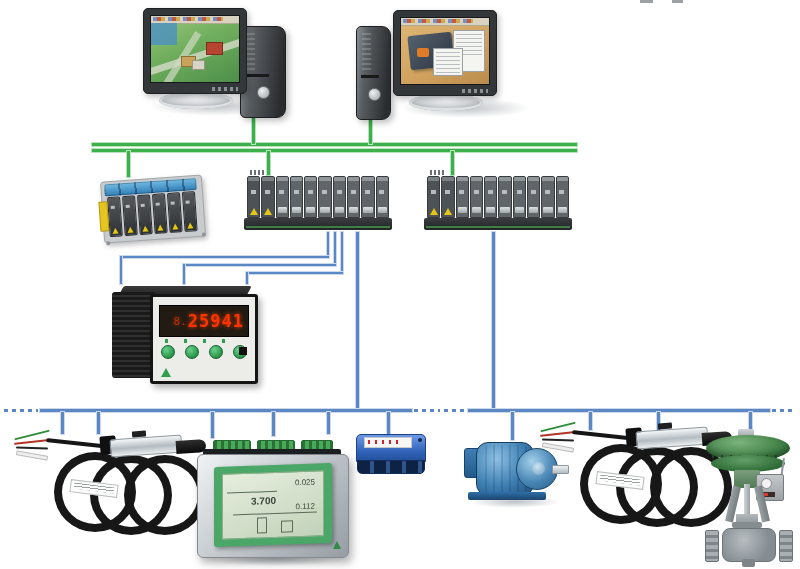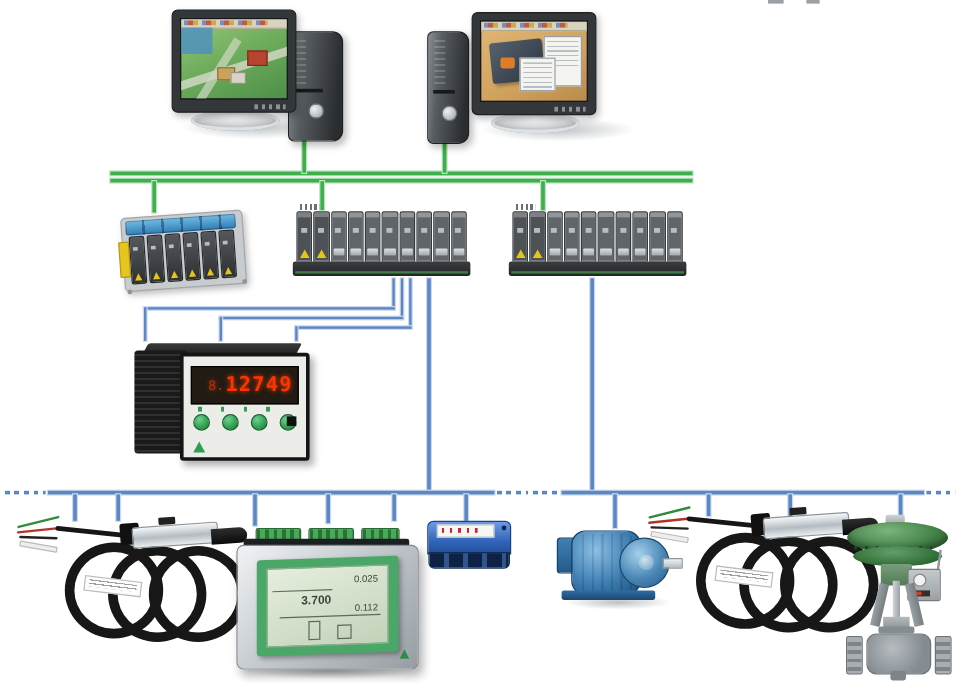--- a/index.html
+++ b/index.html
@@ -353,21 +353,21 @@
         <i></i>
       </div>
   </div>
 
   <div class="meter" style="left:112px;top:286px;width:142px;height:98px;">
     <div class="top"></div>
     <div class="side"></div>
     <div class="front">
       <div class="disp">
         <span class="pre">8.</span>
-        <span class="val">12749</span>
+        <span class="val">25941</span>
       </div>
       <div class="marks"></div>
       <div class="btns">
         <div class="btn"></div>
         <div class="btn"></div>
         <div class="btn"></div>
         <div class="btn"></div>
       </div>
       <div class="sq"></div>
       <div class="logo"></div>

